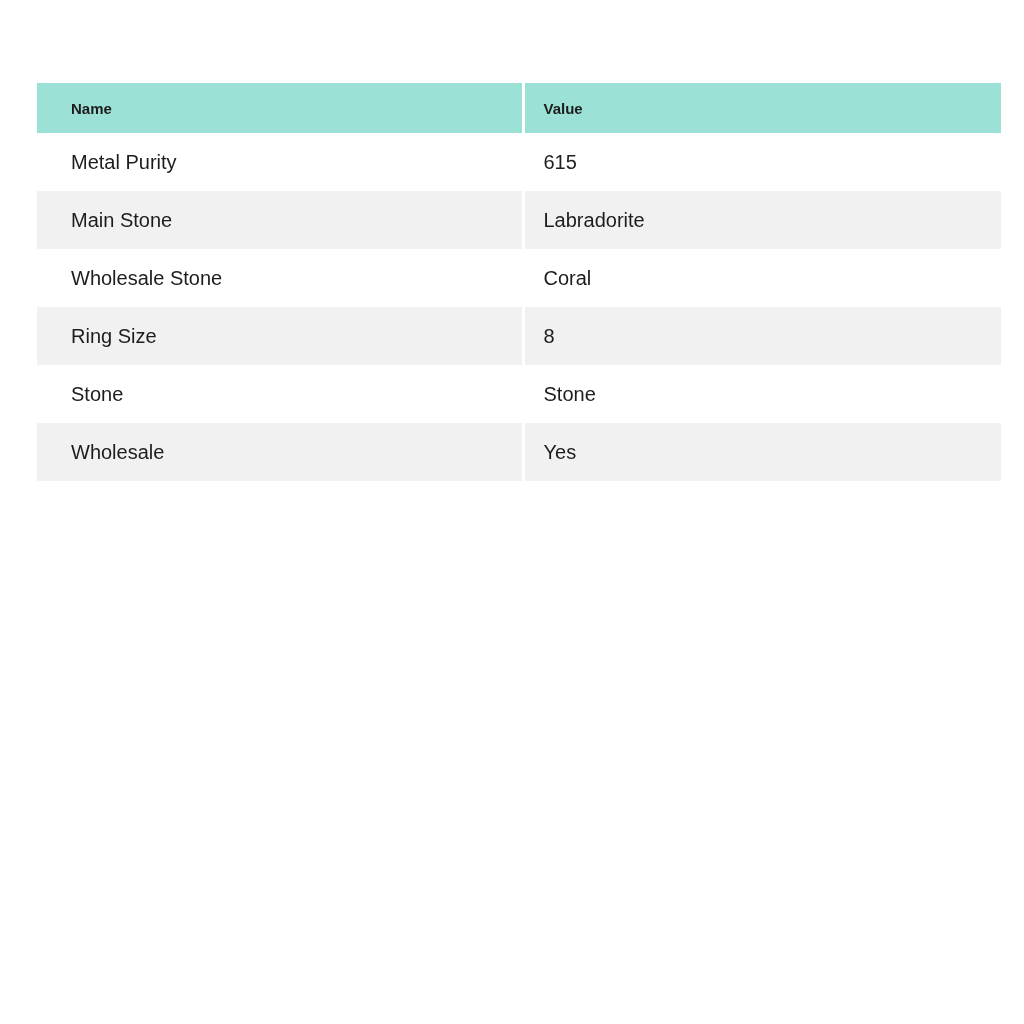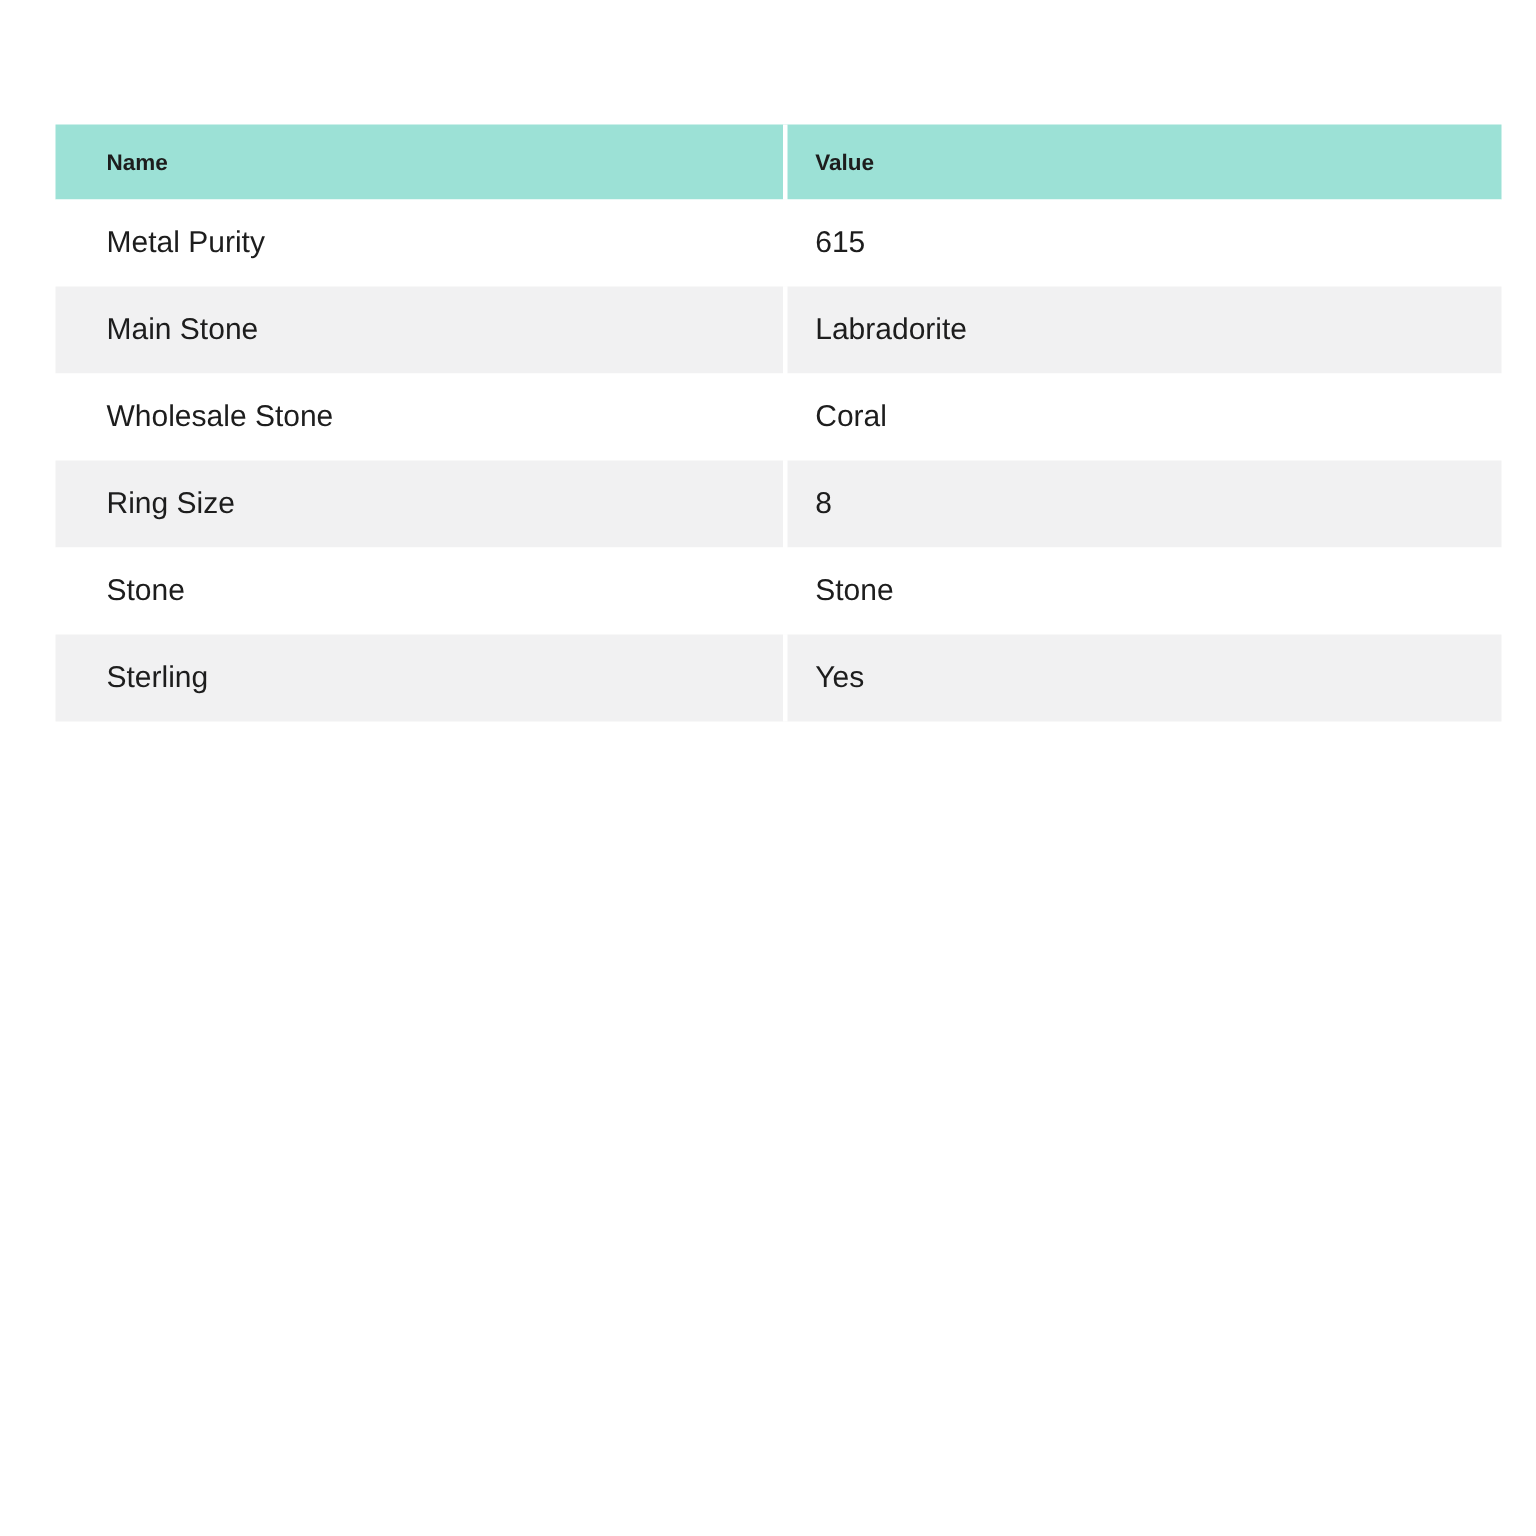--- a/index.html
+++ b/index.html
@@ -64,17 +64,17 @@
       </tr>
       <tr>
         <td class="col-name">Ring Size</td>
         <td class="col-value">8</td>
       </tr>
       <tr>
         <td class="col-name">Stone</td>
         <td class="col-value">Stone</td>
       </tr>
       <tr>
-        <td class="col-name">Sterling</td>
+        <td class="col-name">Wholesale</td>
         <td class="col-value">Yes</td>
       </tr>
     </tbody>
 </table>
 
 </body></html>

